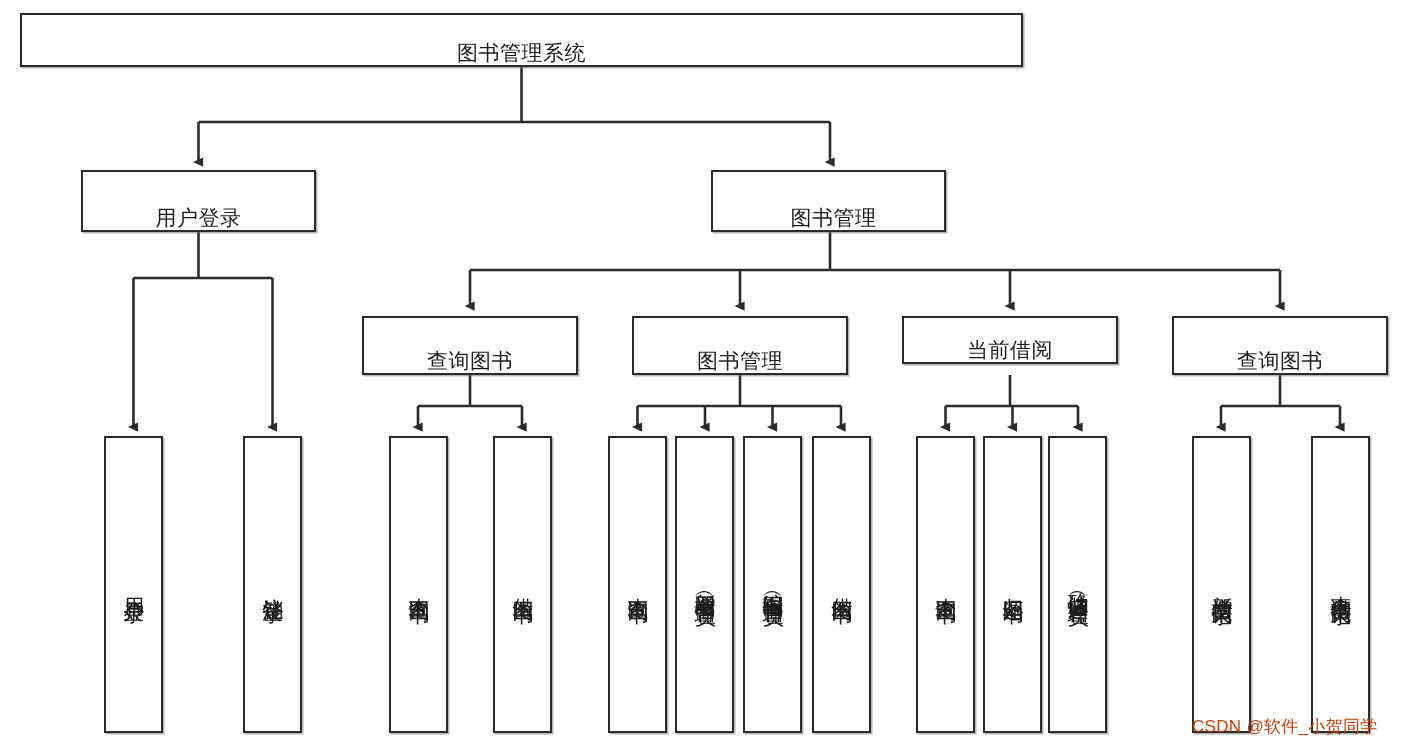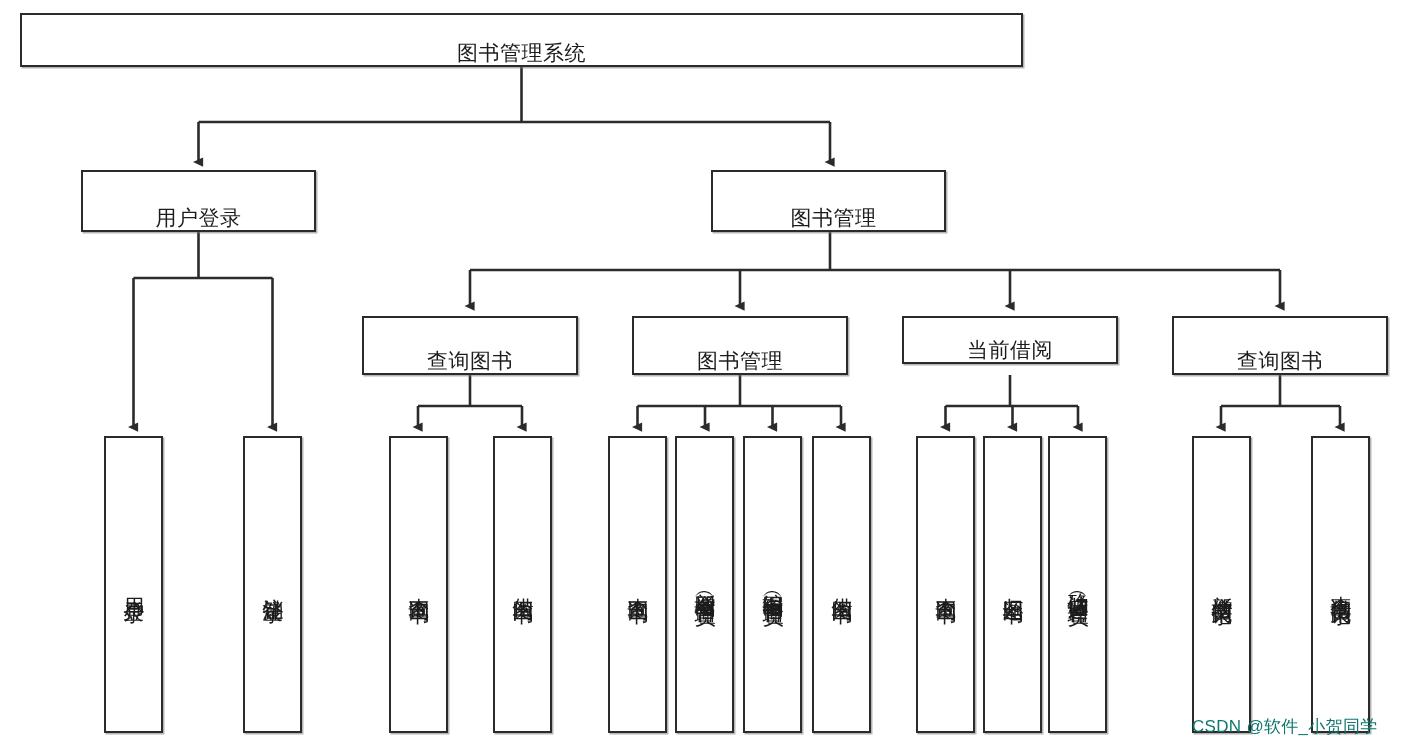--- a/index.html
+++ b/index.html
@@ -55,21 +55,21 @@
     writing-mode: vertical-rl;
     text-orientation: upright;
     font-size: 21px;
     line-height: 1.18;
     letter-spacing: 2px;
     white-space: nowrap;
   }
   .watermark {
     position: absolute;
     font-size: 17px;
-    color: #0f766e;
+    color: #c2410c;
     white-space: nowrap;
     letter-spacing: 0.3px;
     pointer-events: none;
   }
 </style>
 </head>
 <body>
 
 <div id="canvas">
 

